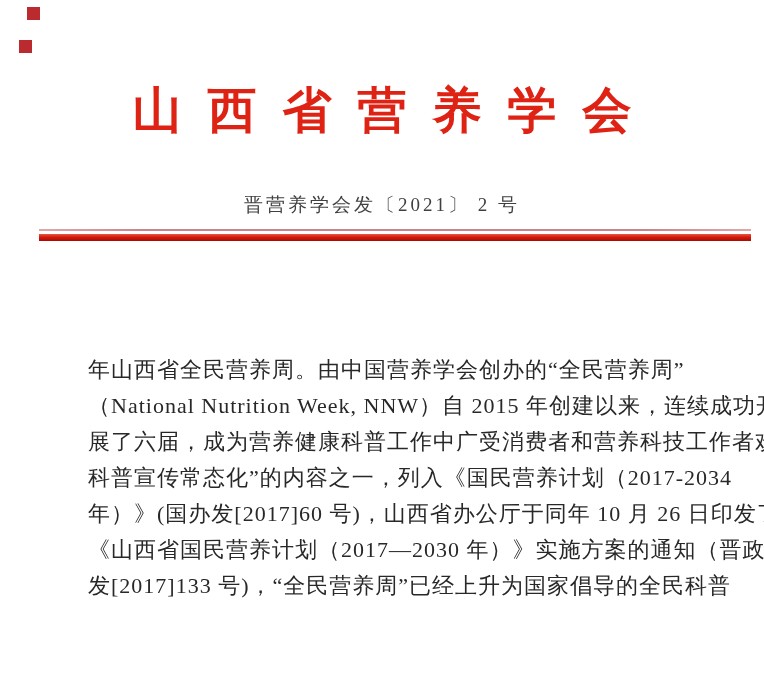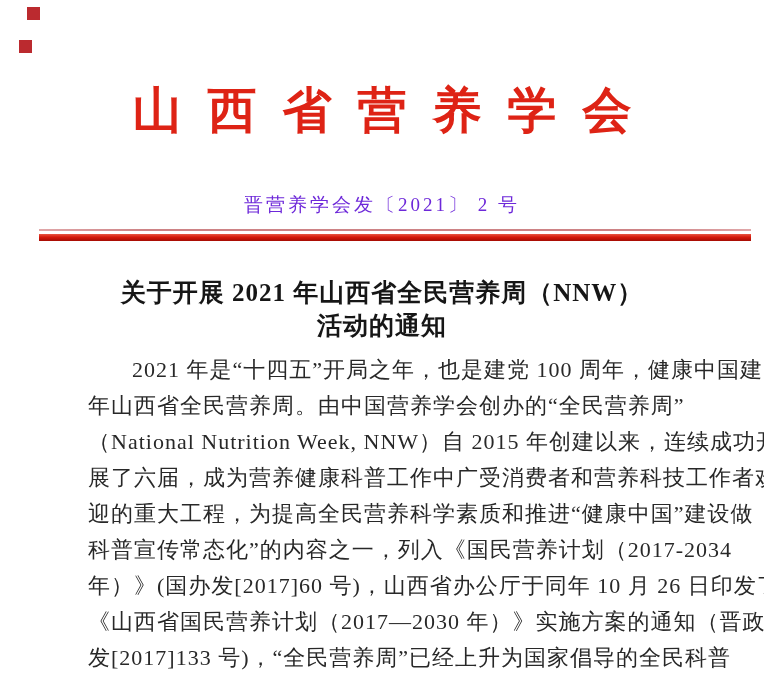--- a/index.html
+++ b/index.html
@@ -32,21 +32,21 @@
     white-space: nowrap;
   }
   .doc-number {
     position: absolute;
     top: 192px;
     left: 0;
     width: 100%;
     text-align: center;
     font-size: 19px;
     letter-spacing: 3px;
-    color: #6d28d9;
+    color: #404040;
   }
   .divider {
     position: absolute;
     left: 39px;
     width: 712px;
   }
   .divider-thin {
     top: 229px;
     height: 2px;
     background: linear-gradient(90deg, #e0a7a9, #cd8285 15%, #cd8285 85%, #e0a7a9);
@@ -92,30 +92,24 @@
   <div class="corner-mark corner-mark-1" style="background: rgb(187, 42, 47);"></div>
   <div class="corner-mark corner-mark-2" style="background: rgb(187, 42, 47);"></div>
 
   <div class="org-name" style="color: rgb(222, 35, 21);">山西省营养学会</div>
 
   <div class="doc-number">晋营养学会发〔2021〕 2 号</div>
 
   <div class="divider divider-thin"></div>
   <div class="divider divider-thick"></div>
 
-  <div class="notice-title">
-    <div>关于开展 2021 年山西省全民营养周（NNW）</div>
-    <div>活动的通知</div>
-  </div>
 
   <div class="body-text">
-    <div class="bline indent">2021 年是“十四五”开局之年，也是建党 100 周年，健康中国建</div>
     <div class="bline">年山西省全民营养周。由中国营养学会创办的“全民营养周”</div>
     <div class="bline">（National Nutrition Week, NNW）自 2015 年创建以来，连续成功开</div>
     <div class="bline">展了六届，成为营养健康科普工作中广受消费者和营养科技工作者欢</div>
-    <div class="bline">迎的重大工程，为提高全民营养科学素质和推进“健康中国”建设做</div>
     <div class="bline">科普宣传常态化”的内容之一，列入《国民营养计划（2017-2034</div>
     <div class="bline">年）》(国办发[2017]60 号)，山西省办公厅于同年 10 月 26 日印发了</div>
     <div class="bline">《山西省国民营养计划（2017—2030 年）》实施方案的通知（晋政办</div>
     <div class="bline">发[2017]133 号)，“全民营养周”已经上升为国家倡导的全民科普</div>
   </div>
 
 </div>
 
 </body></html>

